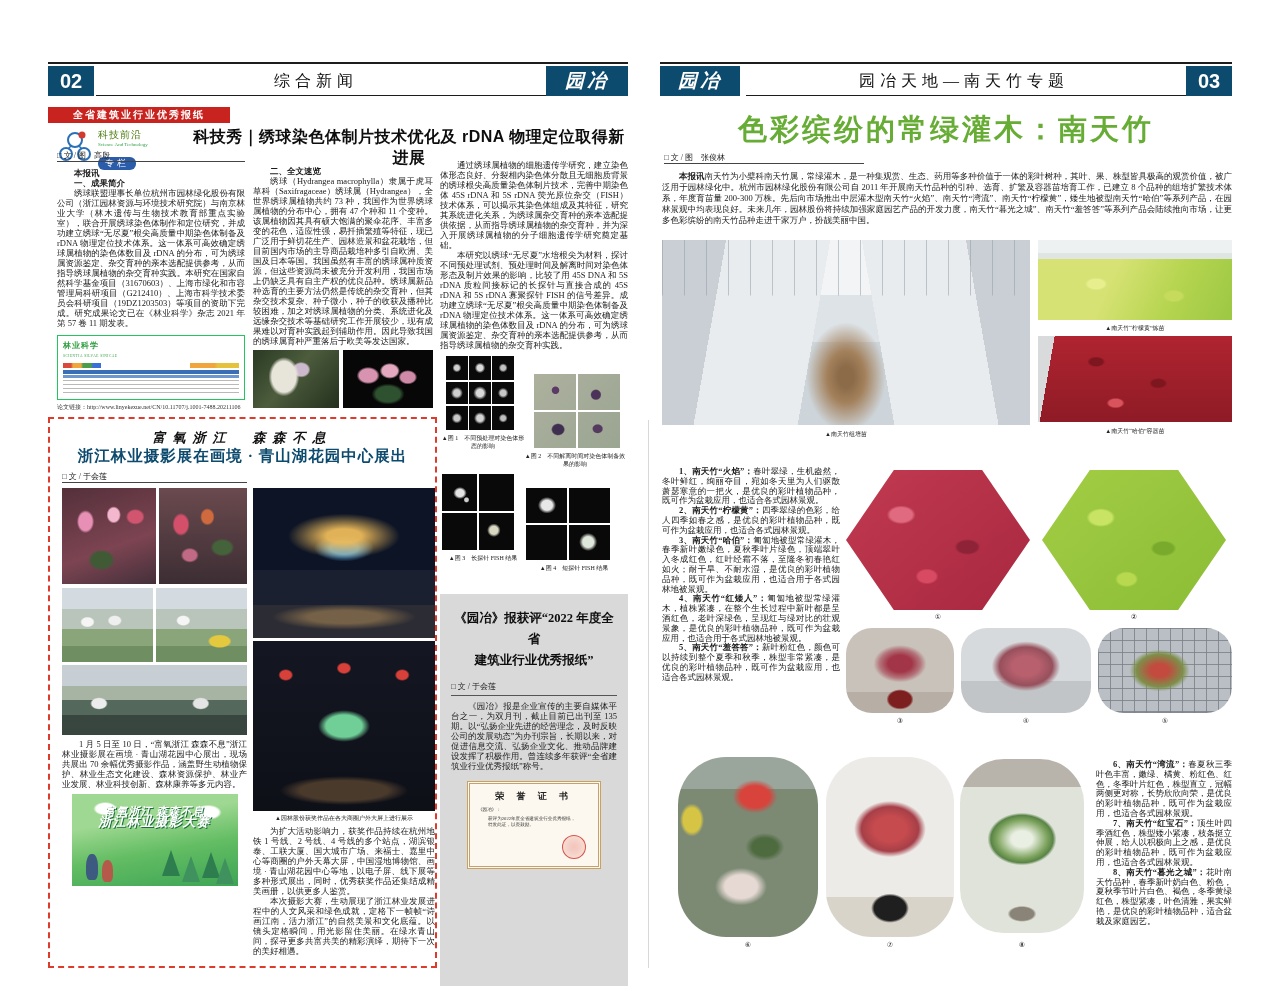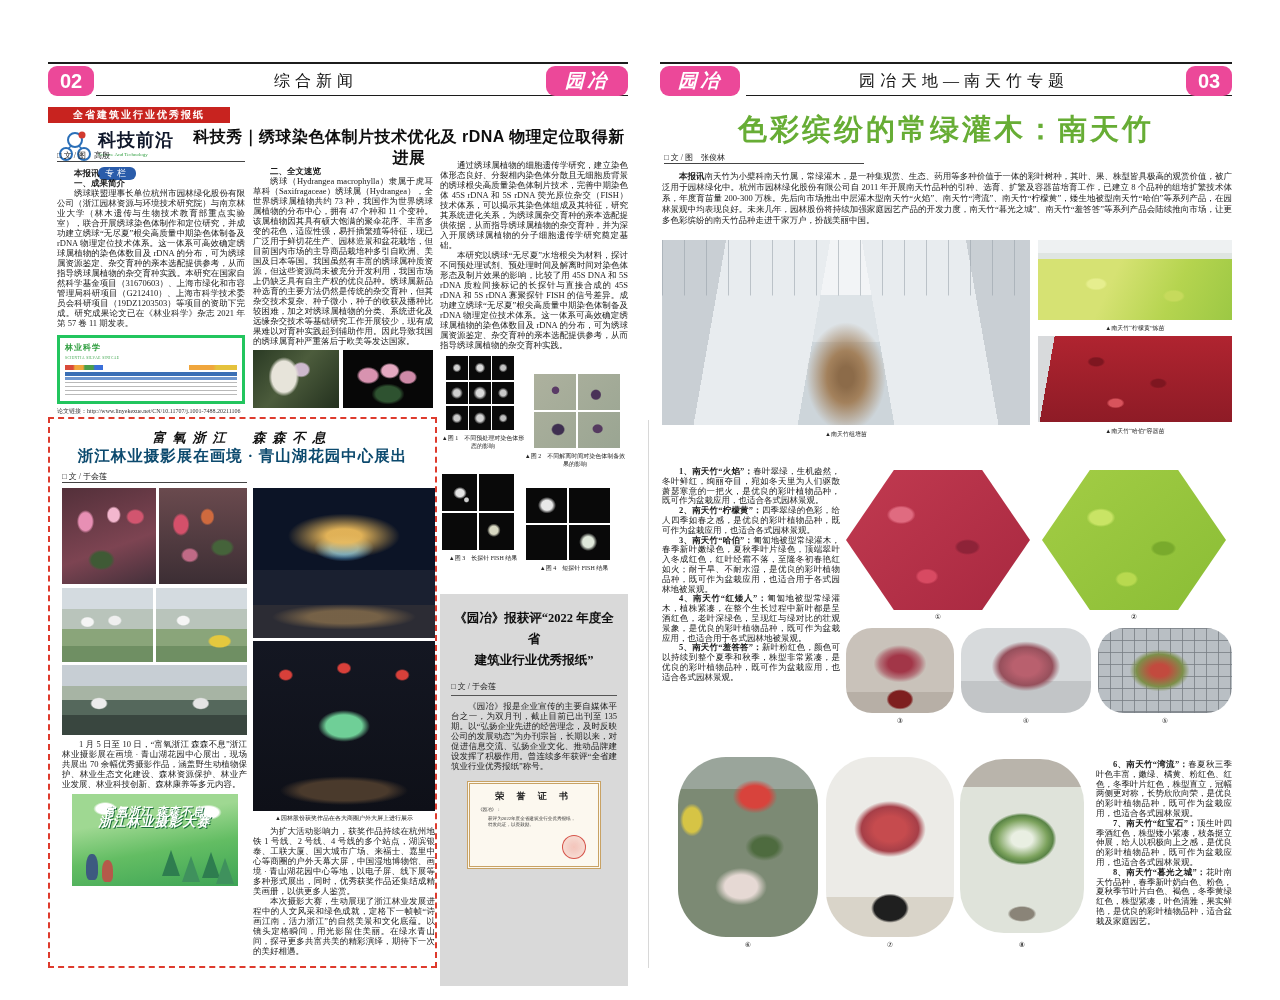--- a/index.html
+++ b/index.html
@@ -1,20 +1,20 @@
 <!DOCTYPE html>
 <html><head>
 <meta charset="utf-8">
 <style>
   html,body{margin:0;padding:0;}
   body{width:1280px;height:1000px;background:#ffffff;position:relative;
        font-family:"Liberation Serif","DejaVu Serif",serif;color:#161616;overflow:hidden;}
   .abs{position:absolute;}
   .rule{background:#1c1c1c;}
-  .redbox{background:#ec4899;color:#fff;display:flex;align-items:center;justify-content:center;border-radius:9px;}
+  .redbox{background:#0c4a6e;color:#fff;display:flex;align-items:center;justify-content:center;}
   .masthead{font-weight:bold;font-style:italic;font-size:19px;letter-spacing:3px;}
   .pagenum{font-weight:bold;font-size:20px;font-family:"Liberation Sans","DejaVu Sans",sans-serif;}
   .bandtitle{font-size:16px;letter-spacing:5px;color:#111;text-align:center;}
   .banner{background:#c8231f;color:#fff;font-size:10px;font-weight:bold;letter-spacing:2px;
           display:flex;align-items:center;justify-content:center;font-family:"Liberation Sans","DejaVu Sans",sans-serif;}
   .bt{font-size:8.5px;line-height:10px;text-align:justify;color:#1a1a1a;}
   .bt p{margin:0;}
   .ind{text-indent:2em;}
   .b{font-weight:bold;}
   .cap{font-size:6px;line-height:8px;color:#222;text-align:center;}
@@ -62,21 +62,21 @@
     linear-gradient(90deg, rgba(0,0,0,0) 0 48.5%, #fff 48.5% 51.5%, rgba(0,0,0,0) 51.5%),
     linear-gradient(180deg, rgba(0,0,0,0) 0 48.5%, #fff 48.5% 51.5%, rgba(0,0,0,0) 51.5%);
     background-color:#090909;}
   .fig-dark2b{background-image:
     radial-gradient(12px 11px at 25% 24%, #e8e8e8 45%, rgba(90,90,90,0) 75%),
     radial-gradient(12px 12px at 74% 75%, #dfe8da 45%, rgba(90,90,90,0) 75%),
     linear-gradient(90deg, rgba(0,0,0,0) 0 48.5%, #fff 48.5% 51.5%, rgba(0,0,0,0) 51.5%),
     linear-gradient(180deg, rgba(0,0,0,0) 0 48.5%, #fff 48.5% 51.5%, rgba(0,0,0,0) 51.5%);
     background-color:#090909;}
   
-  .journal{border:3px solid #22c55e;background:#fff;padding:4px 5px 3px 5px;margin-top:7px;}
+  .journal{border:1px solid #22c55e;background:#fff;padding:4px 5px 3px 5px;margin-top:7px;}
   .j-name{color:#2f9e3f;font-weight:bold;font-size:8px;letter-spacing:1px;}
   .j-sub{color:#2f9e3f;font-size:3.5px;letter-spacing:.5px;}
   .j-dots{height:5px;margin-top:2px;background:
     linear-gradient(90deg,#d94a3a 0 8px,#f0a63c 10px 18px,#4a9e4a 20px 28px,#3a6fd9 30px 38px,rgba(0,0,0,0) 38px 72%,#f0a63c 72% 86%,#e5c23c 88%);}
   .j-bar1{height:4px;background:#3a6fb5;margin-top:2px;}
   .j-bar2{height:3px;background:#6f97cf;margin-top:1px;}
   .j-lines{height:16px;margin-top:2px;background:repeating-linear-gradient(180deg,#b9b9b9 0 1px,rgba(0,0,0,0) 1px 4px);}
   .paper-link{font-size:6px;line-height:7px;color:#333;margin-top:4px;letter-spacing:0;}
   
   .dashedbox{border:2px dashed #de3b2d;box-sizing:border-box;}
@@ -196,21 +196,21 @@
   .ph-pot7{border-radius:46px;background:
     radial-gradient(46px 36px at 50% 40%, #c64b4e 35%, #a63f48 62%, rgba(166,63,72,0) 78%),
     radial-gradient(22px 17px at 50% 84%, #1f1f1f 72%, rgba(31,31,31,0) 86%),
     linear-gradient(#ecebe7 0 78%, #d9d4c9 78%);}
   .ph-pot8{border-radius:44px;background:
     radial-gradient(42px 32px at 50% 46%, #e9efe2 25%, #7da35e 60%, #5a8446 74%, rgba(90,132,70,0) 82%),
     radial-gradient(18px 10px at 50% 89%, #8a8478 65%, rgba(138,132,120,0) 80%),
     linear-gradient(#b9b4ab 0 16%, #dfe3da 16%);}
   .numlabel{font-size:7px;color:#222;text-align:center;}
   .itemp{margin:0;text-indent:2em;}
-  .logo-cn{color:#0f172a;font-weight:bold;font-size:18px;letter-spacing:1px;}
+  .logo-cn{color:#4d7c0f;font-weight:normal;font-size:10px;letter-spacing:1px;}
   .logo-en{color:#2f9e3f;font-size:5px;}
   .logo-tag{background:#2a5caa;color:#fff;font-size:9px;letter-spacing:3px;width:38px;height:13px;
             display:flex;align-items:center;justify-content:center;margin-top:10px;border-radius:6px;}
   .a1title{font-size:16px;font-weight:bold;color:#0d0d0d;text-align:center;letter-spacing:.5px;
            font-family:"Liberation Sans","DejaVu Sans",sans-serif;}
 </style>
 </head>
 <body>
 
 <div class="abs rule" style="left:48px;top:62px;width:580px;height:2px;"></div>

